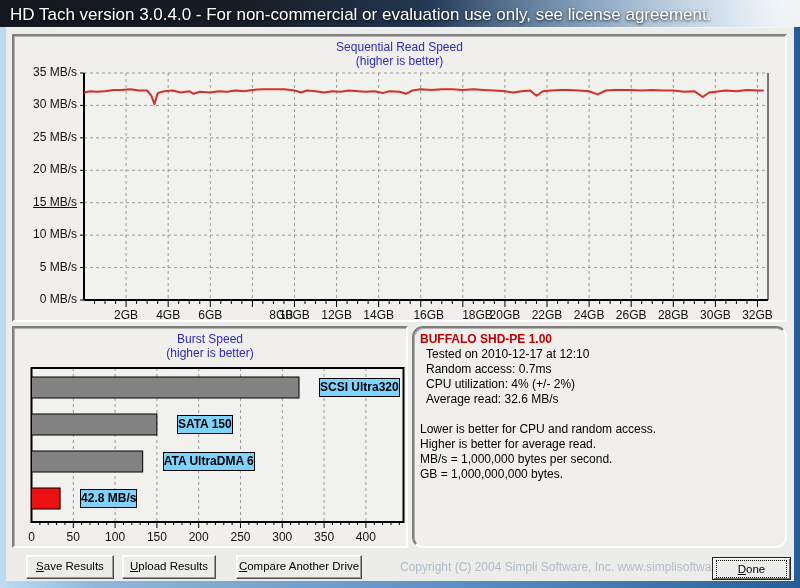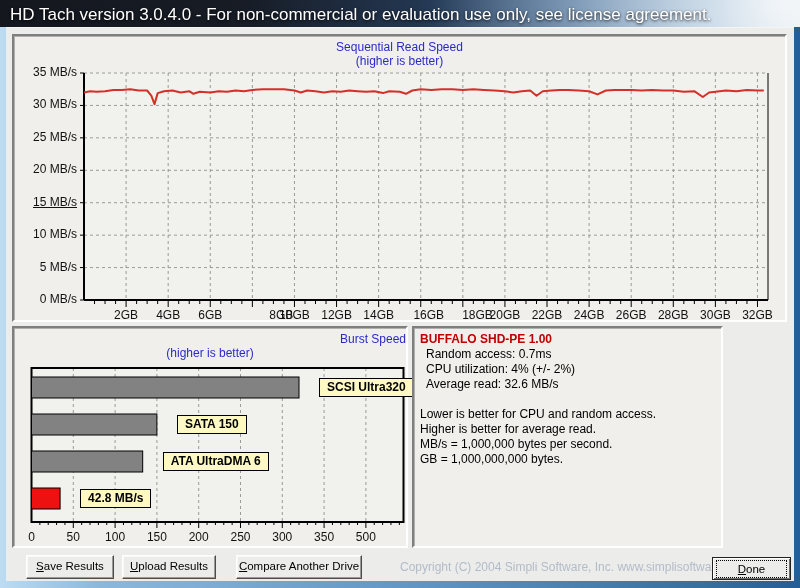--- a/index.html
+++ b/index.html
@@ -29,22 +29,22 @@
     position:absolute; background:#f0efec;
     border:2px solid;
     border-color:#7f7f7f #ffffff #ffffff #7f7f7f;
     box-shadow: inset 1px 1px 0 #b0b0ad;
   }
   .chart-title { text-align:center; margin-top:4px; line-height:14px; }
   .plot-wrap { position:absolute; }
   .plot-wrap svg { position:absolute; left:0; top:0; }
   .tick-label { position:absolute; font-size:12px; color:#111; white-space:nowrap; }
   .bar-label {
-    position:absolute; background:#fef9c3; border:1px solid #000;
-    font-weight:bold; font-size:12px; padding:1px 7px; white-space:nowrap; line-height:15px;
+    position:absolute; background:#7dd3fc; border:1px solid #000;
+    font-weight:bold; font-size:12px; padding:1px 0; white-space:nowrap; line-height:15px;
   }
   .info-body { padding:4px 6px; line-height:15px; }
   .stats { padding-left:6px; }
   .notes { margin-top:15px; }
 
   .btn {
     position:absolute; height:24px; background:#ececea; text-align:center;
     border:1px solid; border-color:#ffffff #4c4c4c #4c4c4c #ffffff;
     box-shadow: inset -1px -1px 0 #9a9a9a, inset 1px 1px 0 #f8f8f8;
     cursor:default;
@@ -201,21 +201,21 @@
             <div class="tick-label" style="left: 480.108px; width: 60px; text-align: center; top: 236px;">24GB</div>
             <div class="tick-label" style="left: 522.2px; width: 60px; text-align: center; top: 236px;">26GB</div>
             <div class="tick-label" style="left: 564.292px; width: 60px; text-align: center; top: 236px;">28GB</div>
             <div class="tick-label" style="left: 606.385px; width: 60px; text-align: center; top: 236px;">30GB</div>
             <div class="tick-label" style="left: 648.477px; width: 60px; text-align: center; top: 236px;">32GB</div>
           </div>
       </div>
     </div>
 
     <div class="panel" style="left:6px; top:298px; width:396px; height:222px;">
-      <div class="chart-title" style="color:#2a2ac8;text-align:right;">Burst Speed</div>
+      <div class="chart-title" style="color:#2a2ac8;">Burst Speed</div>
       <div class="chart-title" style="color:#2a2ac8; margin-top:0;">(higher is better)</div>
 
       <div class="plot-wrap" style="left:16px; top:39px; width:376px; height:172px;">
         <svg width="376" height="164" viewBox="0 0 376 164">
             <rect x="1.5" y="1" width="372" height="154" fill="#f1f1ee"></rect>
             <line x1="43.29775280898876" y1="1" x2="43.29775280898876" y2="155" stroke="#9a9a9a" stroke-dasharray="3,3"></line>
             <line x1="85.09550561797752" y1="1" x2="85.09550561797752" y2="155" stroke="#9a9a9a" stroke-dasharray="3,3"></line>
             <line x1="126.89325842696628" y1="1" x2="126.89325842696628" y2="155" stroke="#9a9a9a" stroke-dasharray="3,3"></line>
             <line x1="168.69101123595505" y1="1" x2="168.69101123595505" y2="155" stroke="#9a9a9a" stroke-dasharray="3,3"></line>
             <line x1="210.48876404494382" y1="1" x2="210.48876404494382" y2="155" stroke="#9a9a9a" stroke-dasharray="3,3"></line>
@@ -280,29 +280,30 @@
           </div>
         <div>
             <div class="tick-label" style="left: -23.5px; width: 50px; text-align: center; top: 163px;">0</div>
             <div class="tick-label" style="left: 18.2978px; width: 50px; text-align: center; top: 163px;">50</div>
             <div class="tick-label" style="left: 60.0955px; width: 50px; text-align: center; top: 163px;">100</div>
             <div class="tick-label" style="left: 101.893px; width: 50px; text-align: center; top: 163px;">150</div>
             <div class="tick-label" style="left: 143.691px; width: 50px; text-align: center; top: 163px;">200</div>
             <div class="tick-label" style="left: 185.489px; width: 50px; text-align: center; top: 163px;">250</div>
             <div class="tick-label" style="left: 227.287px; width: 50px; text-align: center; top: 163px;">300</div>
             <div class="tick-label" style="left: 269.084px; width: 50px; text-align: center; top: 163px;">350</div>
-            <div class="tick-label" style="left: 310.882px; width: 50px; text-align: center; top: 163px;">500</div>
+            <div class="tick-label" style="left: 310.882px; width: 50px; text-align: center; top: 163px;">400</div>
           </div>
       </div>
     </div>
 
-    <div class="panel" style="left:406px; top:298px; width:311px; height:222px;">
+    <div class="panel" style="left:406px; top:298px; width:375px; height:222px;border-radius:11px;">
       <div class="info-body">
         <div style="color:#c00000; font-weight:bold;">BUFFALO SHD-PE 1.00</div>
         <div class="stats">
+          <div>Tested on 2010-12-17 at 12:10</div>
           <div>Random access: 0.7ms</div>
           <div>CPU utilization: 4% (+/- 2%)</div>
           <div>Average read: 32.6 MB/s</div>
         </div>
         <div class="notes">
           <div>Lower is better for CPU and random access.</div>
           <div>Higher is better for average read.</div>
           <div>MB/s = 1,000,000 bytes per second.</div>
           <div>GB = 1,000,000,000 bytes.</div>
         </div>

